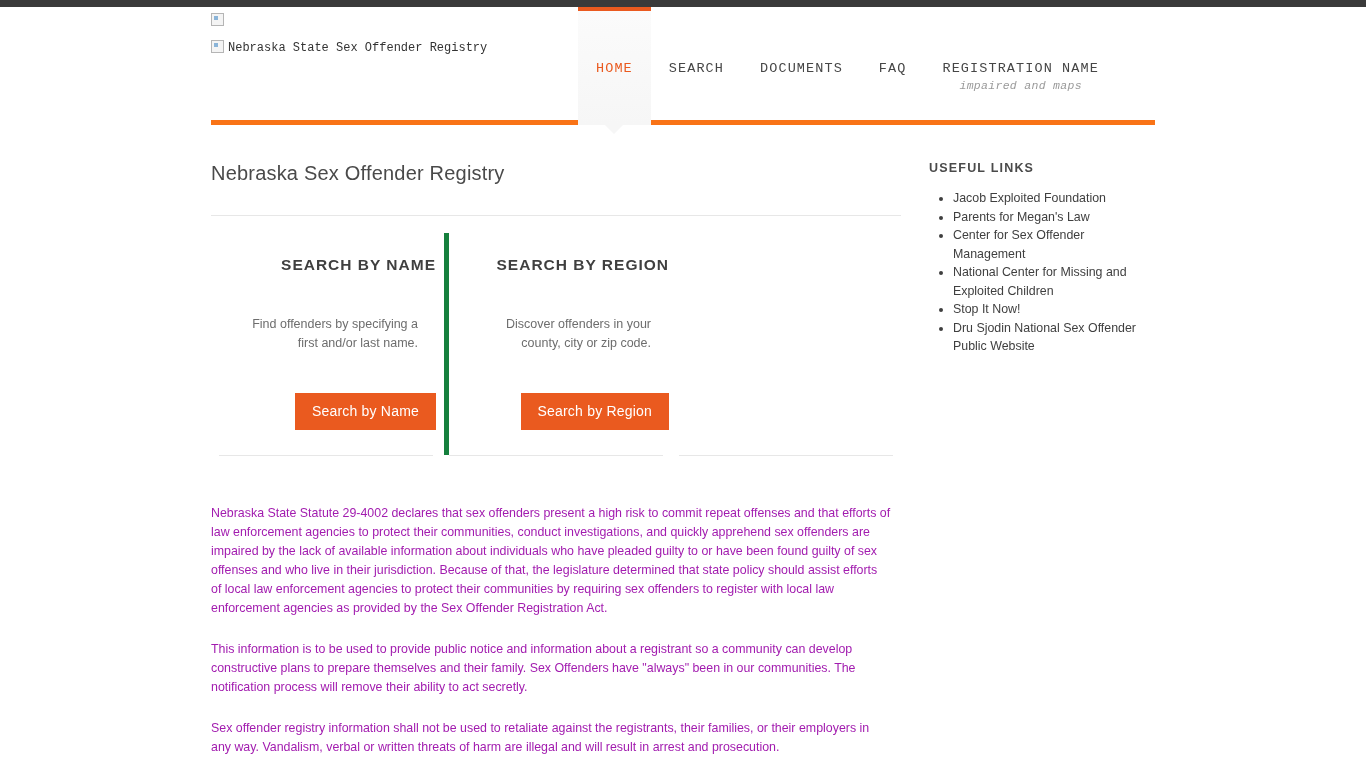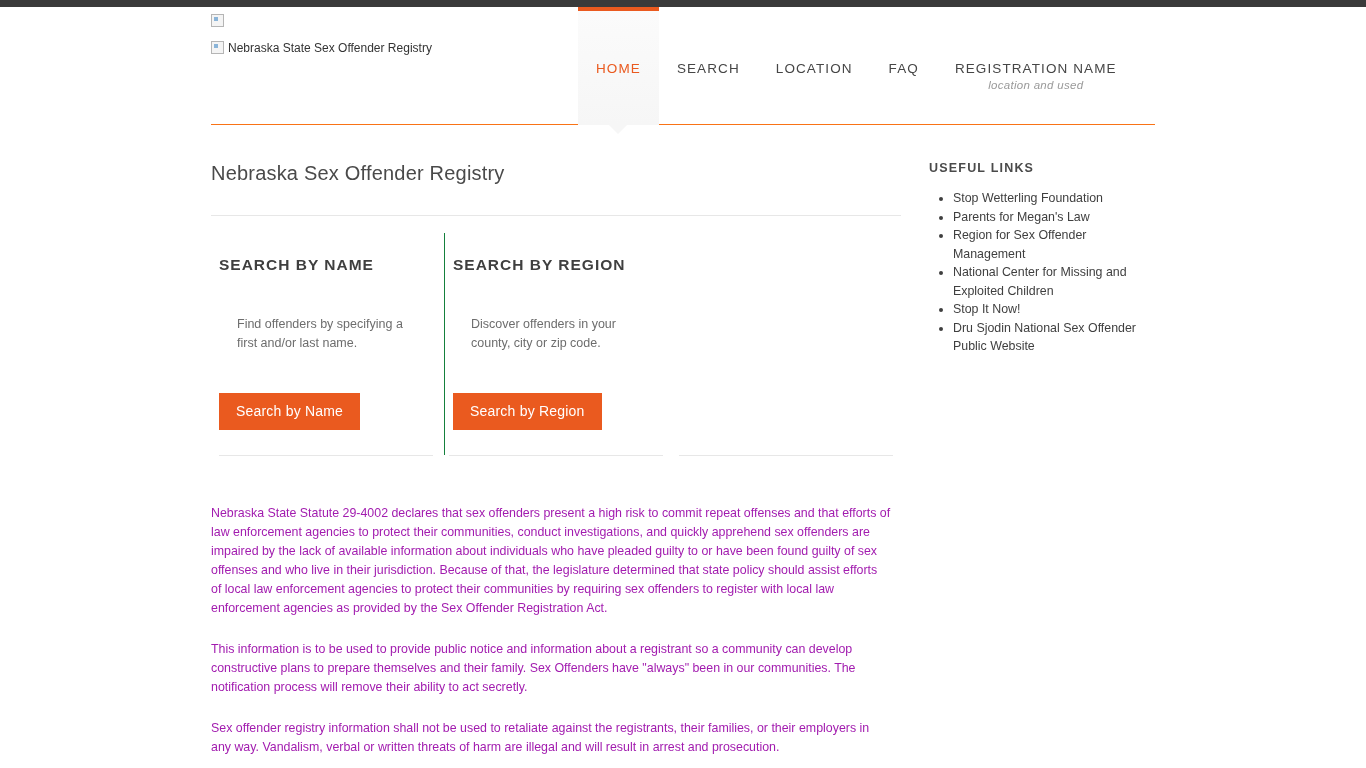--- a/index.html
+++ b/index.html
@@ -24,23 +24,24 @@
   #content-wrap {
     margin: 0 auto;
     width: 944px;
     padding-left: 0;
     position: relative;
   }
   
   header#site-header {
     display: flex;
     align-items: flex-start;
-    border-bottom: 1px solid #f97316;
+    border-bottom: 5px solid #f97316;
     height: 118px;
     position: relative;
+    font-family: Liberation Mono, monospace;
   }
   .logo-block {
     width: 367px;
     padding-top: 4px;
   }
   .broken-img {
     display: inline-block;
     font-size: 12px;
     color: #333;
     line-height: 14px;
@@ -128,25 +129,25 @@
     border-bottom: 1px solid #e7e7e7;
     margin-top: 30px;
   }
   
   .cards {
     display: flex;
     margin-top: 17px;
   }
   .card {
     width: 233px;
-    text-align: left;
+    text-align: right;
     padding: 10px 8px 0 8px;
     position: relative;
   }
-  .card + .card { border-left: 1px solid #15803d; }
+  .card + .card { border-left: 5px solid #15803d; }
   .card-rule {
     display: flex;
     margin-top: 0;
   }
   .card-rule div {
     width: 233px;
     border-bottom: 1px solid #e7e7e7;
     margin: 0 8px;
   }
   .card h2 {
@@ -230,28 +231,28 @@
       </div>
 
       <nav id="main-nav">
         <a class="nav-item active">
           <span class="nav-label">HOME</span>
         </a>
         <a class="nav-item">
           <span class="nav-label">SEARCH</span>
         </a>
         <a class="nav-item">
-          <span class="nav-label">LOCATION</span>
+          <span class="nav-label">DOCUMENTS</span>
         </a>
         <a class="nav-item">
           <span class="nav-label">FAQ</span>
         </a>
         <a class="nav-item">
           <span class="nav-label">REGISTRATION NAME</span>
-          <span class="nav-sub">location and used</span>
+          <span class="nav-sub">impaired and maps</span>
         </a>
       </nav>
     </header>
 
     <div class="body-row">
 
       <div class="main-col">
         <h1 id="page-title">Nebraska Sex Offender Registry</h1>
         <div class="title-rule"></div>
 
@@ -283,23 +284,23 @@
         <div class="statute">
           <p>Nebraska State Statute 29-4002 declares that sex offenders present a high risk to commit repeat offenses and that efforts of law enforcement agencies to protect their communities, conduct investigations, and quickly apprehend sex offenders are impaired by the lack of available information about individuals who have pleaded guilty to or have been found guilty of sex offenses and who live in their jurisdiction. Because of that, the legislature determined that state policy should assist efforts of local law enforcement agencies to protect their communities by requiring sex offenders to register with local law enforcement agencies as provided by the Sex Offender Registration Act.</p>
           <p>This information is to be used to provide public notice and information about a registrant so a community can develop constructive plans to prepare themselves and their family. Sex Offenders have "always" been in our communities. The notification process will remove their ability to act secretly.</p>
           <p>Sex offender registry information shall not be used to retaliate against the registrants, their families, or their employers in any way. Vandalism, verbal or written threats of harm are illegal and will result in arrest and prosecution.</p>
         </div>
       </div>
 
       <aside class="side-col">
         <div class="side-title">USEFUL LINKS</div>
         <ul class="links">
-          <li><a>Stop Wetterling Foundation</a></li>
+          <li><a>Jacob Exploited Foundation</a></li>
           <li><a>Parents for Megan's Law</a></li>
-          <li><a>Region for Sex Offender Management</a></li>
+          <li><a>Center for Sex Offender Management</a></li>
           <li><a>National Center for Missing and Exploited Children</a></li>
           <li><a>Stop It Now!</a></li>
           <li><a>Dru Sjodin National Sex Offender Public Website</a></li>
         </ul>
       </aside>
 
     </div>
   </div>
 </div>
 

